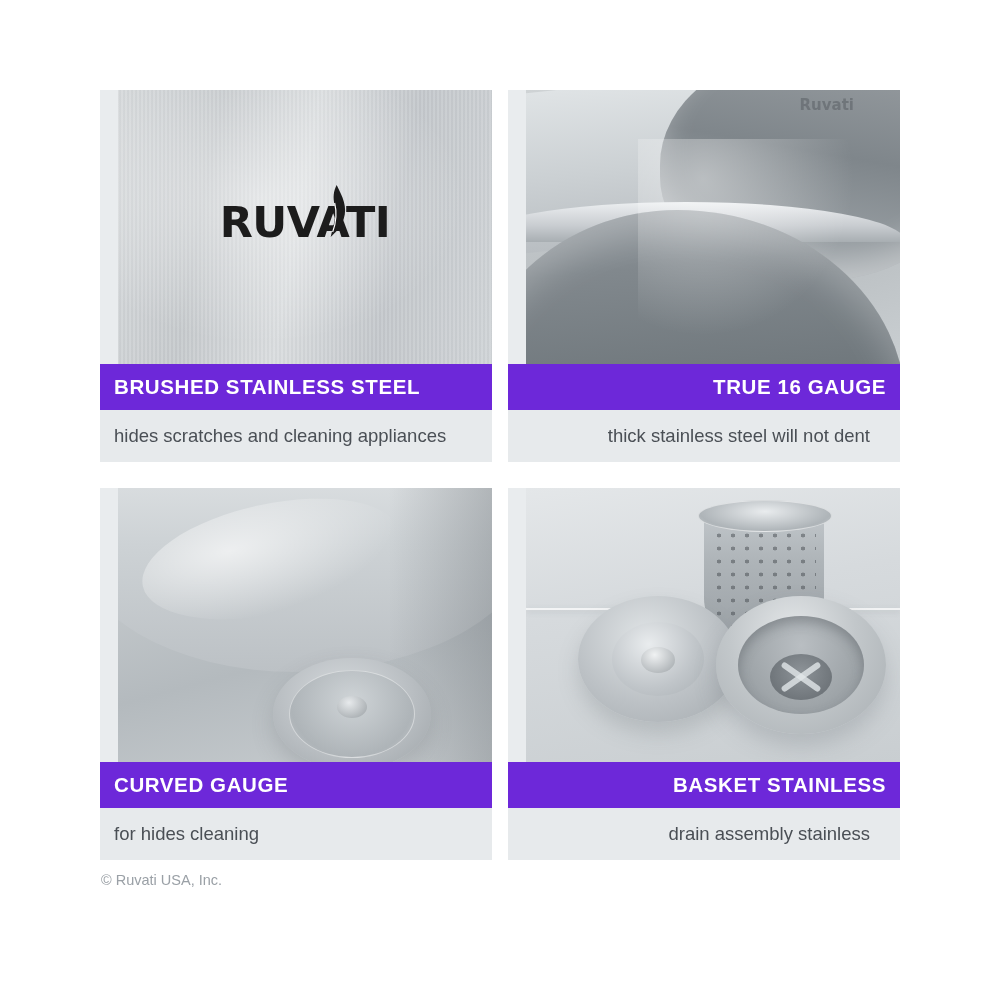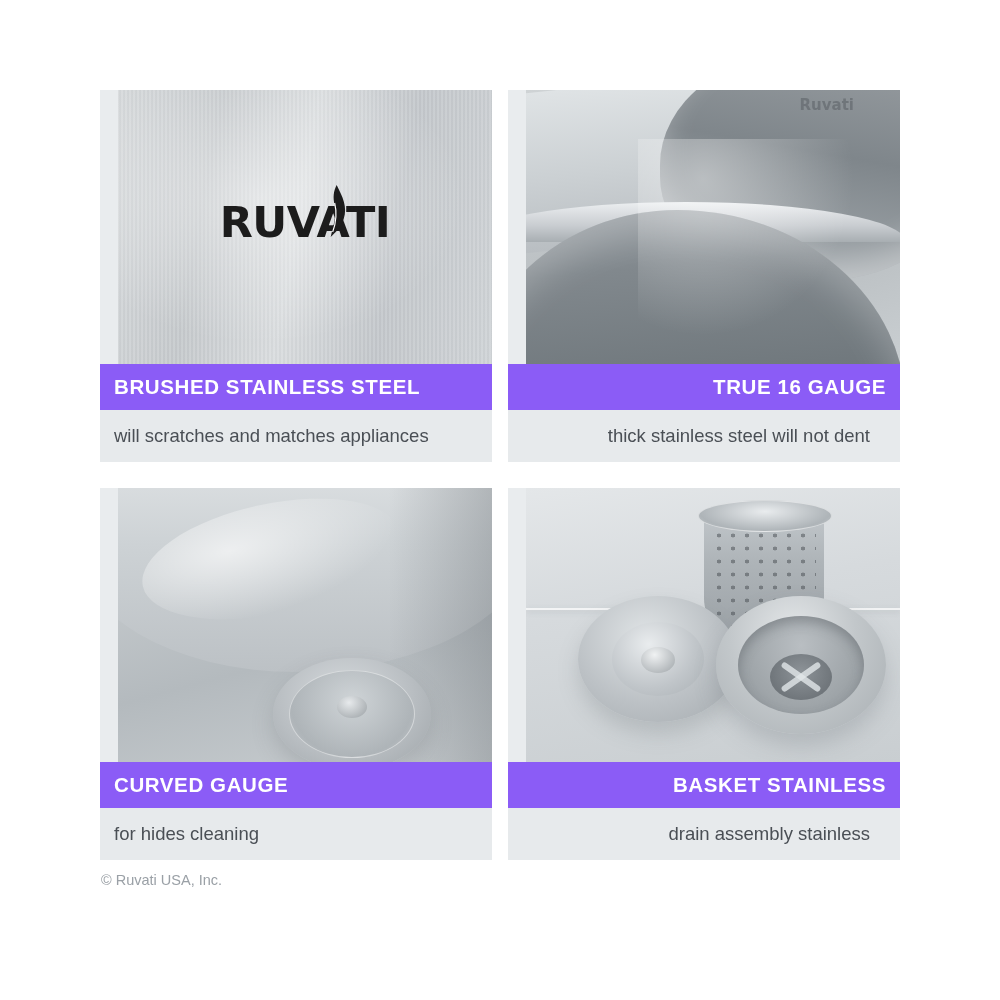--- a/index.html
+++ b/index.html
@@ -47,21 +47,21 @@
   .photo {
     position: relative;
     flex: 1 1 auto;
     overflow: hidden;
     background: #eab308;
     margin-left: 18px;
   }
 
   .caption-bar {
     height: 46px;
-    background: #8b5cf6;
+    background: #6d28d9;
     color: #ffffff;
     display: flex;
     align-items: center;
     font-size: 20.5px;
     font-weight: bold;
     letter-spacing: 0.6px;
   }
   .caption-bar.left { justify-content: flex-start; padding-left: 14px; }
   .caption-bar.right { justify-content: flex-end; padding-right: 14px; }
 
@@ -385,21 +385,21 @@
         <div class="brushed"></div>
         <div class="logo">
           <span class="logo-text">RUVATI</span>
           <svg class="logo-leaf" viewBox="0 0 26 52">
             <path d="M13 0 C19 12 24 22 20 34 C17 43 11 48 7 52 C10 40 13 30 11 20 C9 12 10 6 13 0 Z" fill="#1c1c1c"></path>
             <path d="M11 18 C13 26 13 36 9 47" stroke="#ffffff" stroke-width="1.2" fill="none"></path>
           </svg>
         </div>
       </div>
       <div class="caption-bar left">BRUSHED STAINLESS STEEL</div>
-      <div class="sub-bar left">will scratches and matches appliances</div>
+      <div class="sub-bar left">hides scratches and cleaning appliances</div>
     </div>
 
     <div class="card">
       <div class="photo">
         <div class="gauge-bg"></div>
         <div class="gauge-deck"></div>
         <div class="gauge-bowl-right"></div>
         <div class="gauge-edge"></div>
         <div class="gauge-bowl-main"></div>
         <div class="gauge-sheen"></div>

